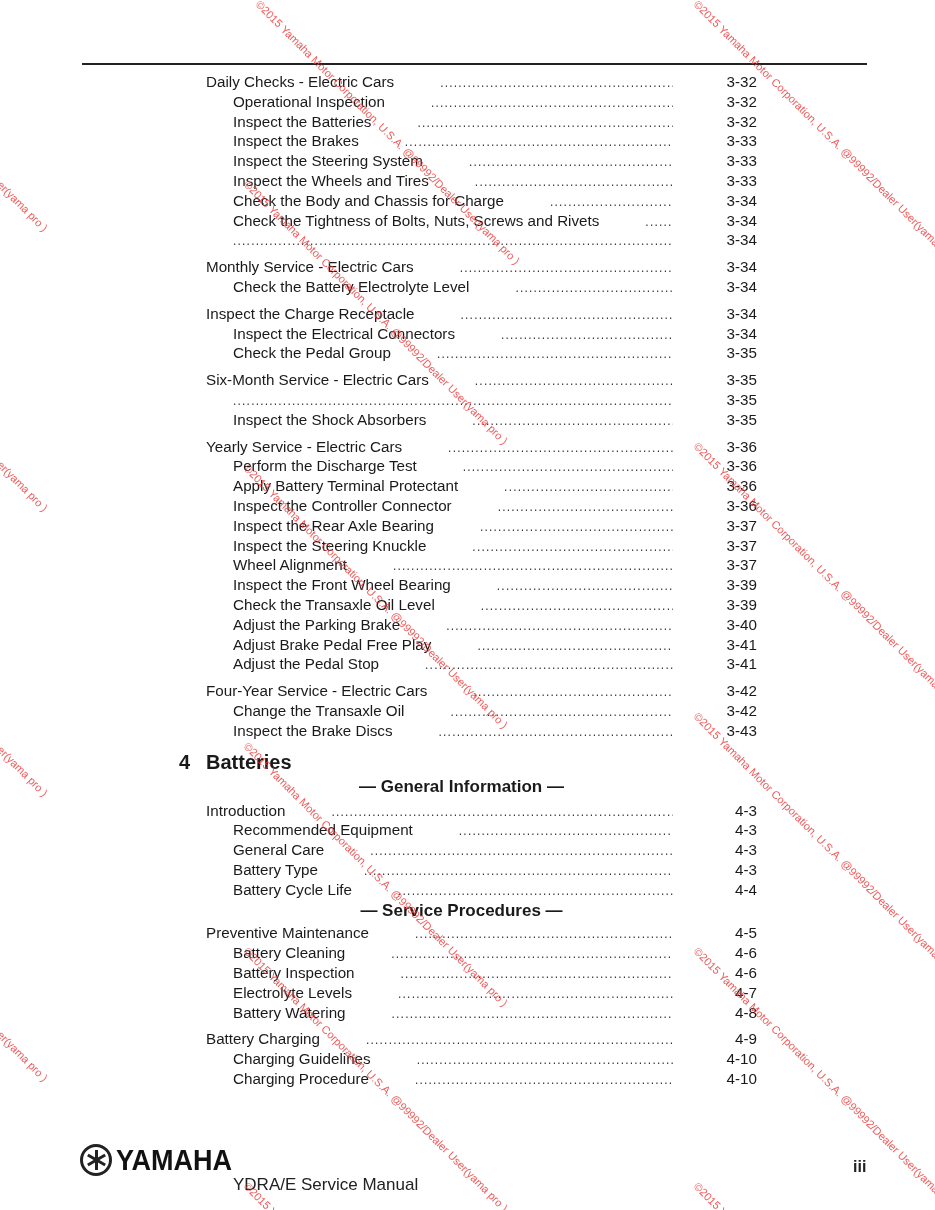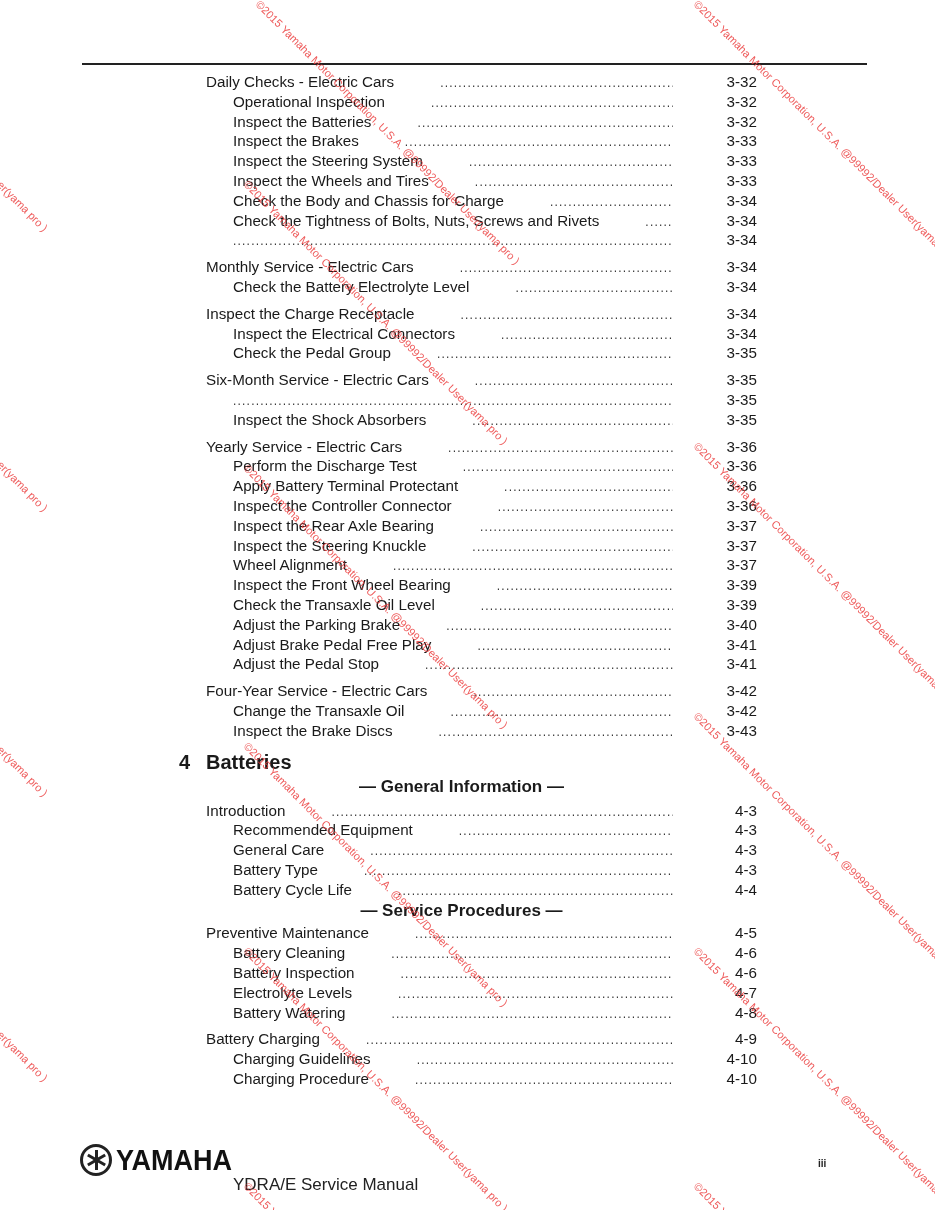--- a/index.html
+++ b/index.html
@@ -18,21 +18,21 @@
   .chapter .num { width:27px; }
   .subhead { text-align:center; font-weight:bold; font-size:17px; line-height:24px; height:24px; margin-left:-40px; }
   .subhead.first { margin-bottom:2px; }
   .footer-logo { position:absolute; left:80px; top:1143px; display:flex; align-items:center; }
   .emblem { width:32px; height:32px; border-radius:50%; border:3px solid #222; box-sizing:border-box; position:relative; background:#fff; margin-right:4px; }
   .emblem::before, .emblem::after { content:""; position:absolute; left:50%; top:3px; width:3px; height:20px; background:#222; margin-left:-1.5px; }
   .emblem::after { transform:rotate(60deg); }
   .emblem span { position:absolute; left:50%; top:3px; width:3px; height:20px; background:#222; margin-left:-1.5px; transform:rotate(-60deg); }
   .brand { font-weight:bold; font-size:30px; letter-spacing:0px; color:#111; transform:scaleX(0.9); transform-origin:left; font-family:"Liberation Sans", sans-serif; }
   .manual { position:absolute; left:233px; top:1175px; font-size:17px; color:#222; }
-  .pagenum { position:absolute; left:818px; top:1158px; font-size:10px; font-weight:bold; color:#222; }
+  .pagenum { position:absolute; left:853px; top:1158px; font-size:16px; font-weight:bold; color:#222; }
   .wm { position:absolute; color:rgba(235,60,60,0.85); font-size:11px; white-space:nowrap; transform-origin:left top; transform:rotate(45deg); pointer-events:none; }
 </style>
 </head>
 <body>
 
 <div class="rule"></div>
 
 <div class="toc" id="toc">
 
   <div class="entry">

